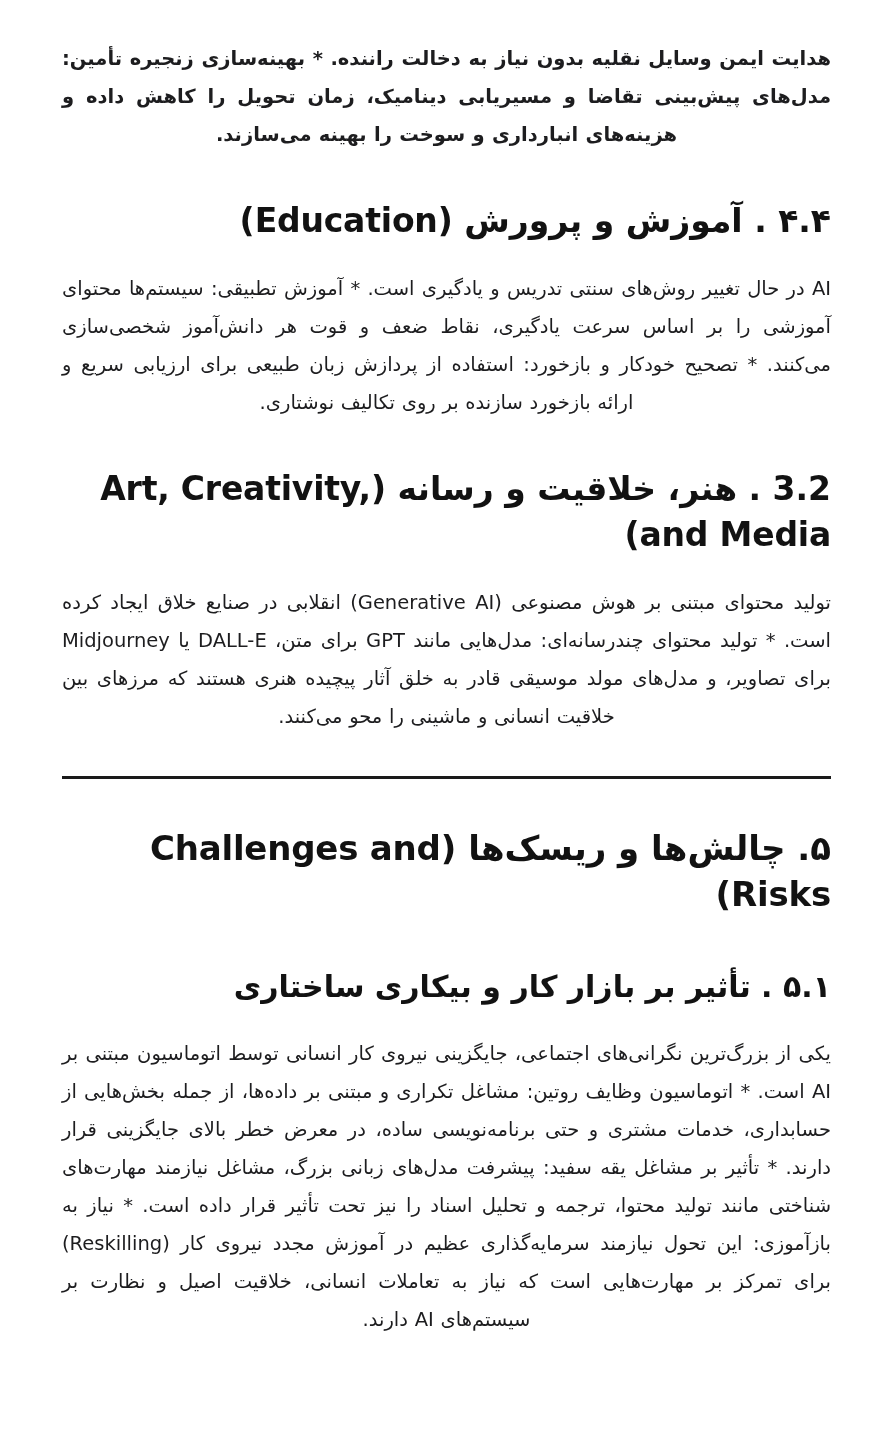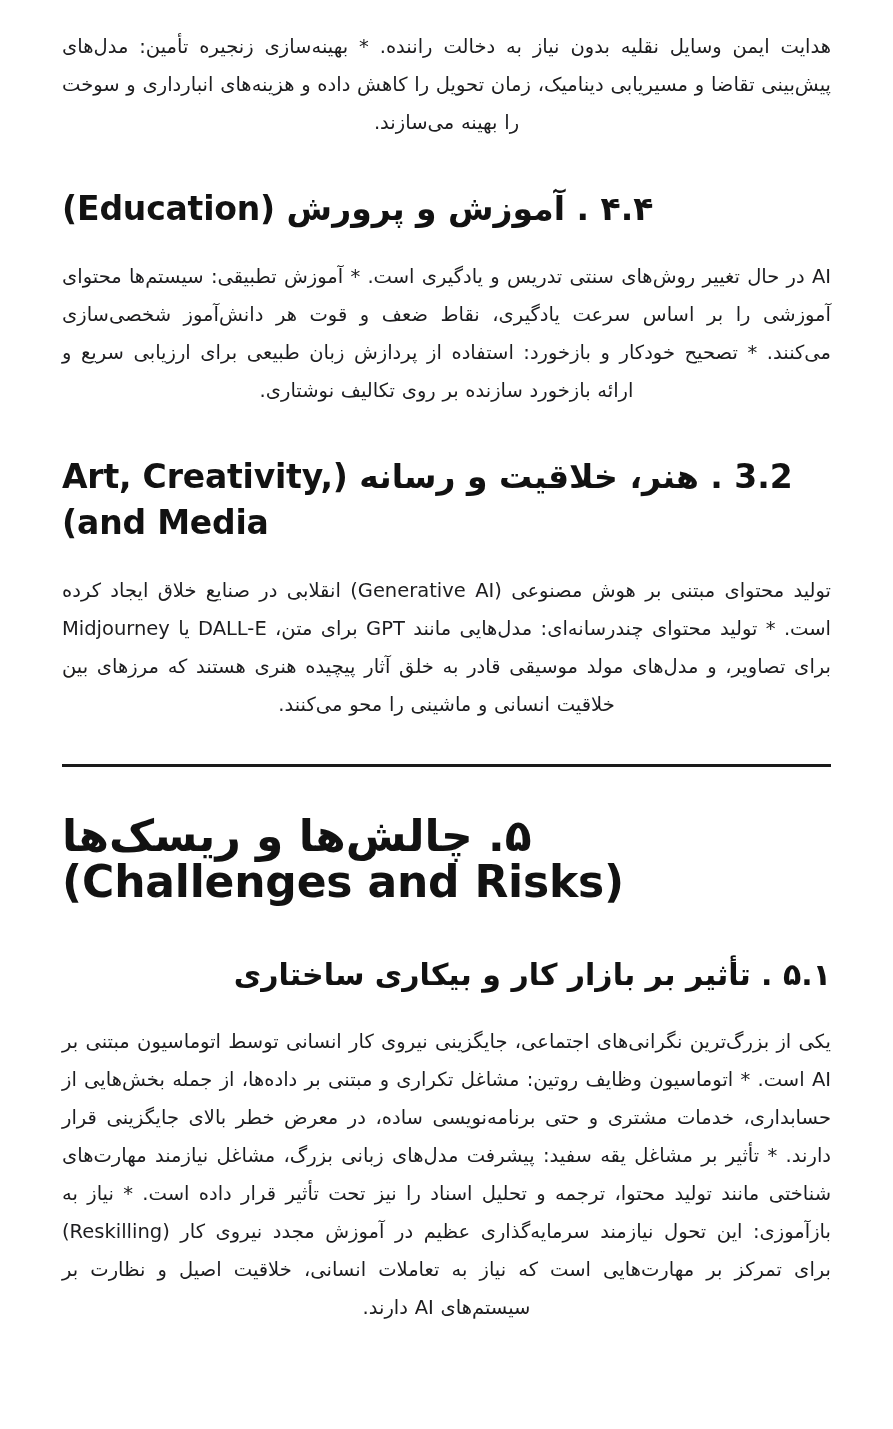--- a/index.html
+++ b/index.html
@@ -27,33 +27,34 @@
     font-size: 19.5px;
     line-height: 38px;
     text-align: justify;
     text-align-last: center;
     margin: 0 0 14px 0;
     color: #1d1d1f;
     letter-spacing: 0;
     word-spacing: 0.5px;
   }
   .para.lead {
-    margin-top: 4px;
+    margin-top: 16px;
+    font-weight: bold;
   }
   h2.heading {
     font-size: 33px;
     line-height: 46px;
     font-weight: 700;
-    text-align: left;
+    text-align: right;
     margin: 44px 0 26px 0;
     color: #121212;
     letter-spacing: -0.2px;
   }
   h2.heading.major {
-    font-size: 44px;
+    font-size: 34px;
     margin-top: 46px;
     margin-bottom: 48px;
   }
   h3.subheading {
     font-size: 30px;
     line-height: 44px;
     font-weight: 700;
     margin: 40px 0 26px 0;
     color: #121212;
   }

